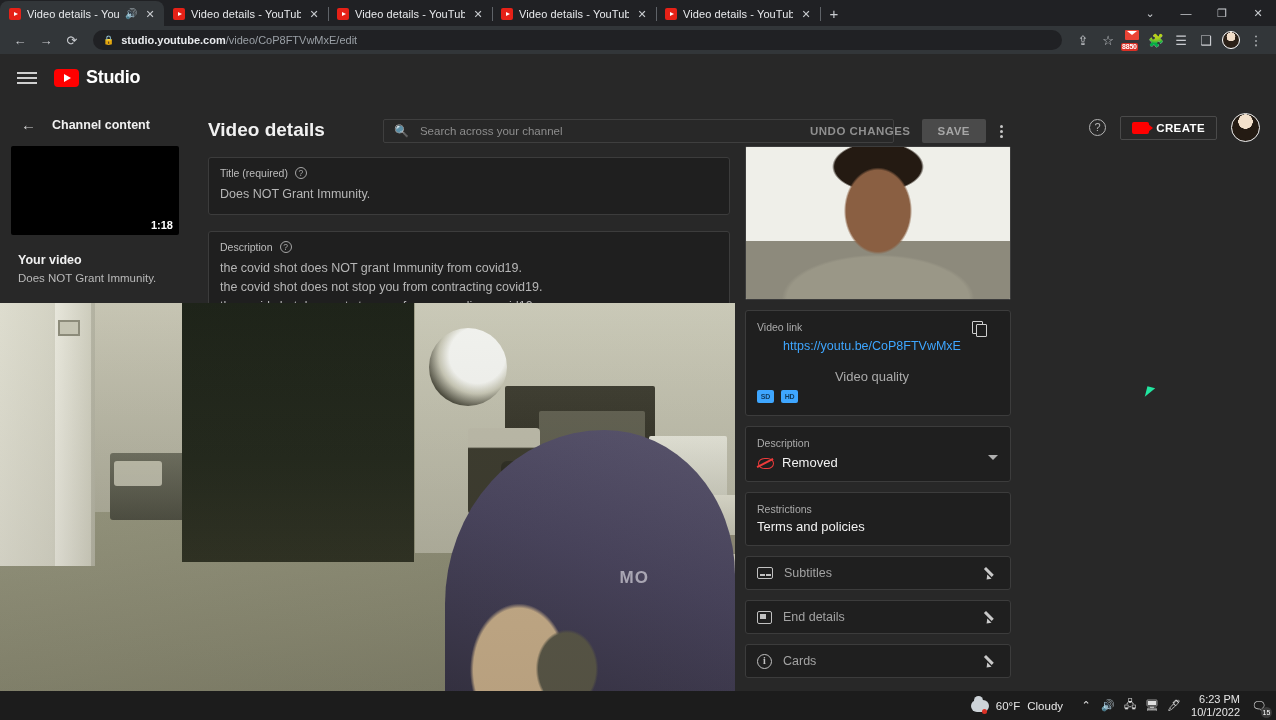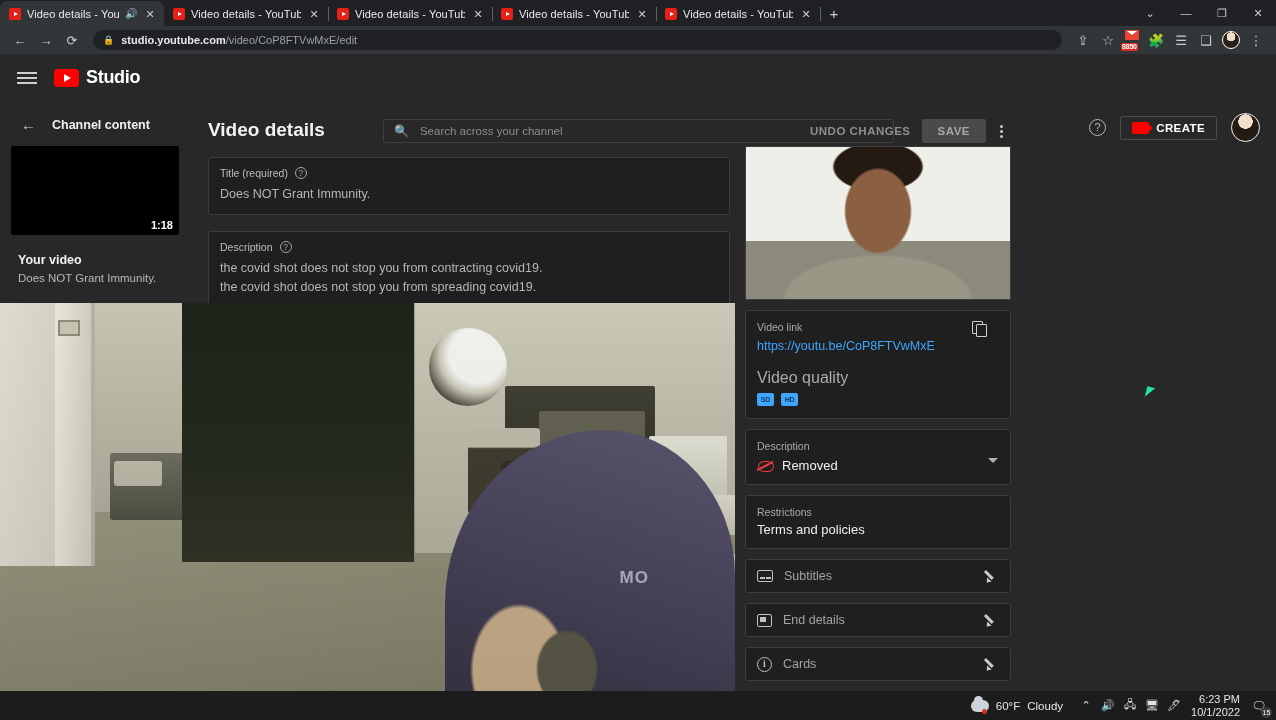--- a/index.html
+++ b/index.html
@@ -238,34 +238,34 @@
     position: absolute; left: 0; top: 0; width: 100%; height: 100%;
     background:
       radial-gradient(ellipse 55px 70px at 50% 42%, #8a5f42 0 58%, rgba(138,95,66,0) 62%),
       radial-gradient(ellipse 62px 34px at 50% 13%, #241a12 0 70%, rgba(36,26,18,0) 74%),
       linear-gradient(#efefe9 0 62%, #8d8a7c 62% 100%);
   }
   .vp-shoulders {
     position: absolute; left: -6%; bottom: 0; width: 112%; height: 34%;
     background: radial-gradient(ellipse 130px 60px at 50% 100%, #9a9787 0 70%, rgba(154,151,135,0) 74%);
   }
-  .link-card { padding: 10px 23px 12px 11px; }
+  .link-card { padding: 10px 23px 12px 11px; text-align: center; }
   .lk-head { display: flex; justify-content: space-between; align-items: flex-start; }
   .lk-label { color: #aaa; font-size: 10.5px; }
   .copy-icon { width: 15px; height: 15px; position: relative; }
   .copy-icon::before {
     content: ""; position: absolute; left: 0; top: 0; width: 9px; height: 11px;
     border: 1.3px solid #cfcfcf; border-radius: 1px;
   }
   .copy-icon::after {
     content: ""; position: absolute; left: 4px; top: 3px; width: 9px; height: 11px;
     border: 1.3px solid #cfcfcf; border-radius: 1px; background: #1f1f1f;
   }
   .lk-url { color: #3ea6ff; font-size: 12.5px; margin-top: 3px; }
-  .q-label { color: #aaa; font-size: 16px; margin-top: 16px; }
+  .q-label { color: #aaa; font-size: 13px; margin-top: 16px; }
   .q-badges { display: flex; gap: 7px; margin-top: 6px; }
   .q-badge {
     width: 17px; height: 13px; background: #3ea6ff; border-radius: 2px;
     color: #103a5e; font-size: 7px; font-weight: 700; display: flex;
     align-items: center; justify-content: center; letter-spacing: -.2px;
   }
   .sel-card { padding: 10px 11px 11px; position: relative; }
   .sel-label { color: #aaa; font-size: 10.5px; }
   .sel-val { display: flex; align-items: center; gap: 9px; margin-top: 6px; }
   .sel-val .txt { color: #f1f1f1; font-size: 13px; }
@@ -618,20 +618,21 @@
           <span class="qmark">?</span>
         </div>
         <div class="fval">Does NOT Grant Immunity.</div>
       </div>
 
       <div class="field" id="desc-field">
         <div class="flabel">
           <span>Description</span>
           <span class="qmark">?</span>
         </div>
+        <div class="fval">the covid shot does NOT grant Immunity from covid19.</div>
         <div class="fval">the covid shot does not stop you from contracting covid19.</div>
         <div class="fval">the covid shot does not stop you from spreading covid19.</div>
       </div>
 
       <div class="rail">
 
         <div class="vid-preview">
           <div class="vp-person"></div>
           <div class="vp-shoulders"></div>
         </div>

